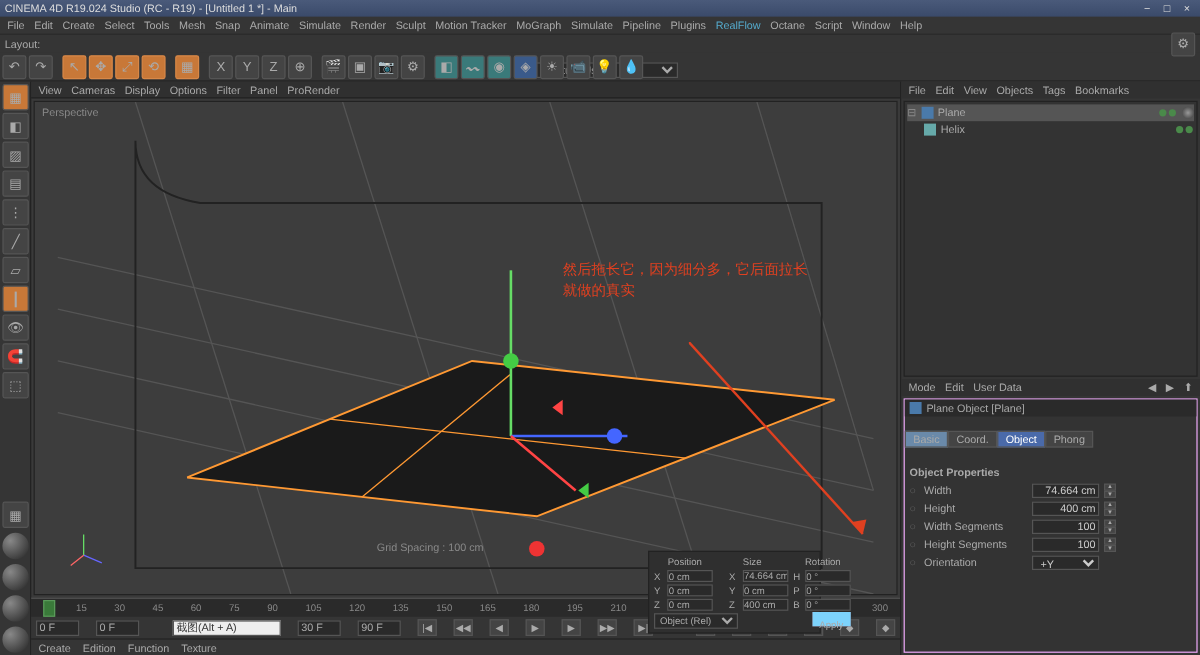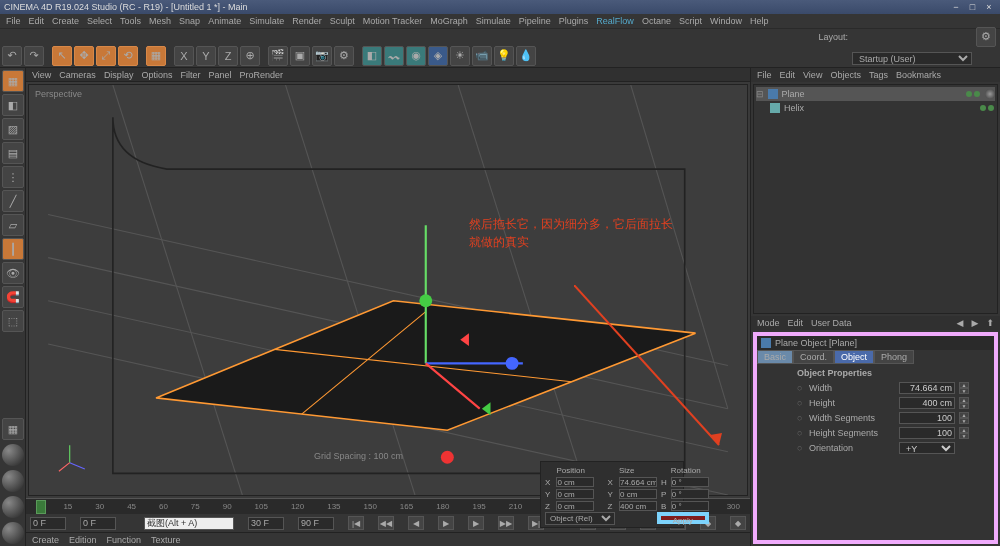--- a/index.html
+++ b/index.html
@@ -1,21 +1,21 @@
 <!DOCTYPE html>
 <html><head>
 <meta charset="utf-8">
 <style>
 * { margin: 0; padding: 0; box-sizing: border-box; font-family: Arial, sans-serif; }
 body { width: 1000px; height: 546px; background: #3a3a3a; color: #aaa; font-size: 9px; overflow: hidden; position: relative; }
 .titlebar { height: 14px; background: linear-gradient(#4a5a7a, #3a4a6a); color: #ddd; padding: 0 4px; font-size: 9px; line-height: 14px; display: flex; justify-content: space-between; }
 .win-controls span { display: inline-block; width: 14px; text-align: center; cursor: pointer; }
 .menubar { height: 14px; background: #353535; display: flex; gap: 8px; padding: 0 6px; align-items: center; font-size: 9px; }
 .menubar span { cursor: pointer; }
-.layout-bar { height: 16px; background: #353535; display: flex; justify-content: flex-end; align-items: center; padding: 0 4px; gap: 4px; border-top: 1px solid #2a2a2a; }
+.layout-bar { height: 16px; background: #353535; display: flex; justify-content: space-between; align-items: center; padding: 0 4px; gap: 4px; border-top: 1px solid #2a2a2a; }
 .layout-select { background: #2a2a2a; border: 1px solid #555; color: #aaa; font-size: 9px; padding: 0 2px; width: 120px; height: 13px; margin-top: 44px; }
 .toolbar { height: 24px; background: #353535; border-bottom: 1px solid #222; display: flex; align-items: center; gap: 2px; padding: 0 2px; }
 .toolbar-btn { width: 20px; height: 20px; background: #444; border: 1px solid #555; display: flex; align-items: center; justify-content: center; font-size: 11px; cursor: pointer; border-radius: 2px; }
 .toolbar-btn.orange { background: #c87838; border-color: #d88848; }
 .toolbar-btn.blue { background: #3a5a8a; }
 .toolbar-btn.cyan { background: #3a7a7a; }
 .toolbar-sep { width: 4px; }
 .main-area { display: flex; height: calc(100% - 68px); }
 .left-toolbar { width: 26px; background: #353535; border-right: 1px solid #222; display: flex; flex-direction: column; gap: 2px; padding: 2px; }
 .left-toolbar .ltb { width: 22px; height: 22px; background: #444; border: 1px solid #555; border-radius: 2px; cursor: pointer; display: flex; align-items: center; justify-content: center; font-size: 11px; }
@@ -36,38 +36,38 @@
 .playback-btn { width: 16px; height: 14px; background: #444; border: 1px solid #555; cursor: pointer; display: flex; align-items: center; justify-content: center; font-size: 8px; }
 .bottom-tabs { height: 14px; background: #353535; display: flex; gap: 10px; padding: 0 6px; align-items: center; font-size: 9px; border-top: 1px solid #222; }
 .right-col { width: 335px; display: flex; flex-direction: column; background: #353535; border-left: 1px solid #222; }
 .panel-menubar { height: 14px; background: #303030; display: flex; gap: 8px; padding: 0 6px; align-items: center; font-size: 9px; }
 .objects-panel { height: 230px; background: #333; border: 1px solid #222; margin: 2px; padding: 2px; font-size: 9px; }
 .obj-row { display: flex; align-items: center; gap: 4px; height: 14px; cursor: pointer; }
 .obj-row.selected { background: #555; }
 .obj-icon { width: 10px; height: 10px; background: #4a7aaa; }
 .obj-dots span { display: inline-block; width: 6px; height: 6px; border-radius: 50%; margin: 0 1px; }
 .dot-g { background: #4a8a4a; }
-.attr-panel { flex: 1; background: #333; border: 4px solid #f0abfc; margin: 2px; display: flex; flex-direction: column; }
+.attr-panel { flex: 1; background: #333; border: 1px solid #f0abfc; margin: 2px; display: flex; flex-direction: column; gap: 12px; }
 .attr-header { height: 14px; background: #2a2a2a; padding: 0 4px; display: flex; align-items: center; gap: 4px; font-size: 9px; }
 .attr-tabs { display: flex; gap: 0; font-size: 9px; }
 .attr-tab { padding: 1px 6px; background: #444; border: 1px solid #555; cursor: pointer; }
 .attr-tab.active { background: #4a6aaa; color: #fff; }
 .attr-tab.basic { background: #6a8aaa; }
-.attr-body { padding: 4px; font-size: 9px; margin-left: 36px; }
+.attr-body { padding: 4px; font-size: 9px; }
 .prop-row { display: flex; align-items: center; height: 15px; gap: 4px; }
 .prop-label { width: 86px; color: #aaa; }
 .prop-bullet { width: 8px; color: #666; }
 .prop-input { width: 56px; height: 12px; background: #2a2a2a; border: 1px solid #555; color: #ccc; font-size: 9px; padding: 0 2px; text-align: right; }
 .prop-spinner { width: 10px; display: flex; flex-direction: column; }
 .prop-spinner div { height: 6px; background: #444; border: 1px solid #555; font-size: 5px; line-height: 4px; text-align: center; cursor: pointer; }
 .coords-panel { position: absolute; bottom: 18px; left: 508px; width: 144px; background: #2f2f2f; border: 1px solid #222; font-size: 8px; padding: 2px; margin-left: 32px; }
 .coords-panel table { width: 100%; border-collapse: collapse; }
 .coords-panel td { padding: 0 2px; height: 12px; }
 .coords-panel input { width: 38px; background: #2a2a2a; border: 1px solid #555; color: #aaa; font-size: 8px; height: 10px; }
-.coords-panel button { background: #7f1d1d; border: 4px solid #7dd3fc; color: #aaa; font-size: 8px; padding: 0 12px; cursor: pointer; height: 12px; }
+.coords-panel button { background: #7f1d1d; border: 6px solid #7dd3fc; color: #aaa; font-size: 8px; padding: 0 0; cursor: pointer; height: 12px; }
 .grid-spacing { position: absolute; bottom: 34px; right: 344px; font-size: 9px; color: #888; }
 </style>
 </head>
 <body>
 
 <div class="titlebar">
   <span>CINEMA 4D R19.024 Studio (RC - R19) - [Untitled 1 *] - Main</span>
   <span class="win-controls">
     <span>−</span>
     <span>□</span>

